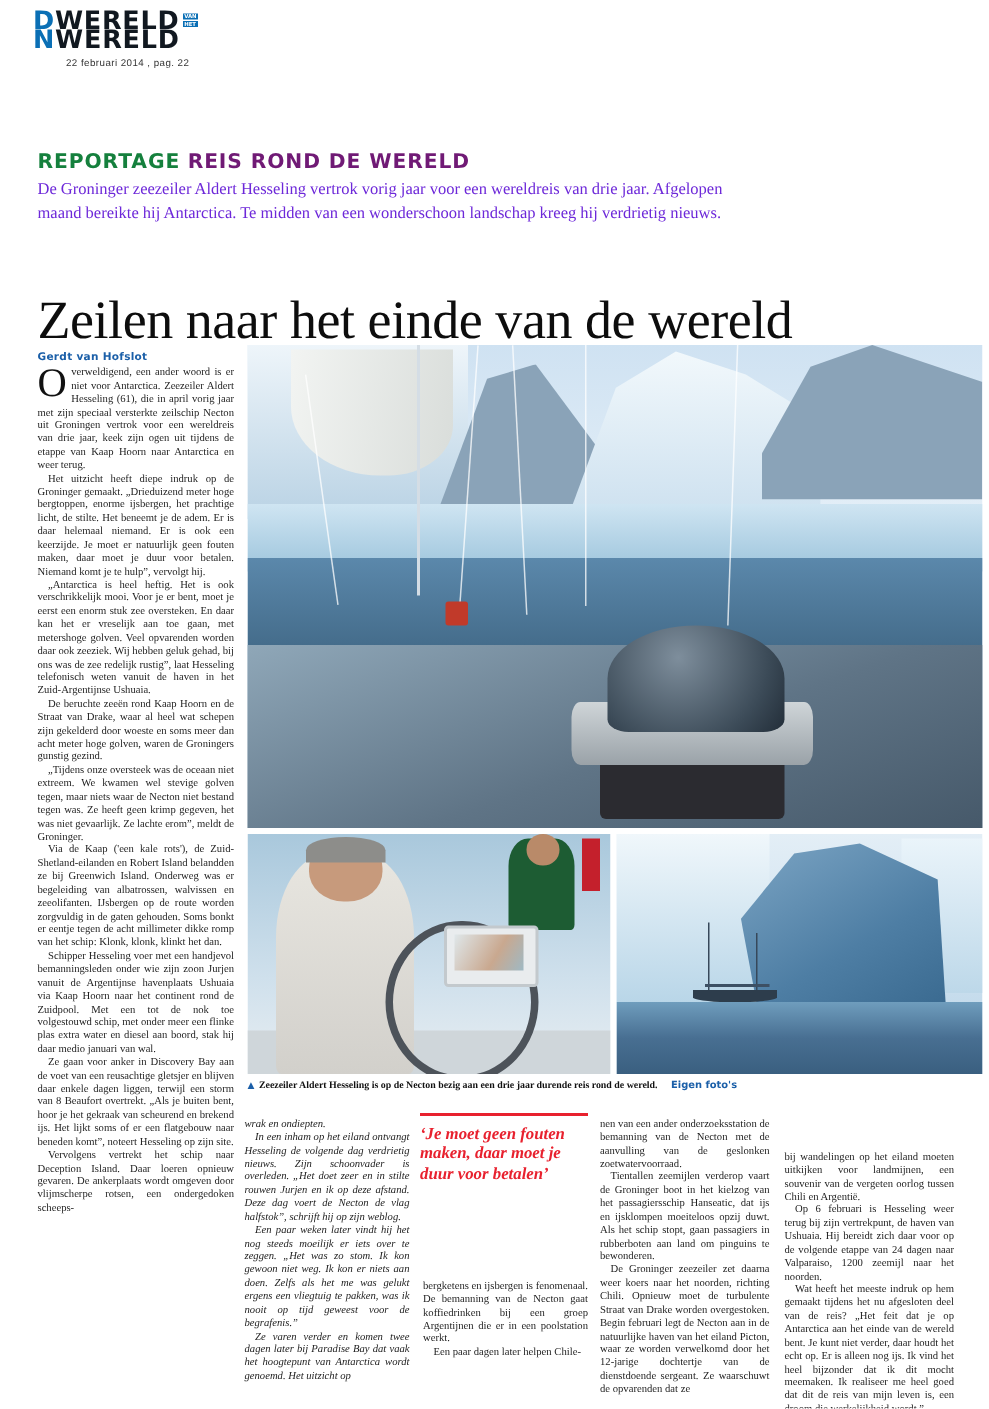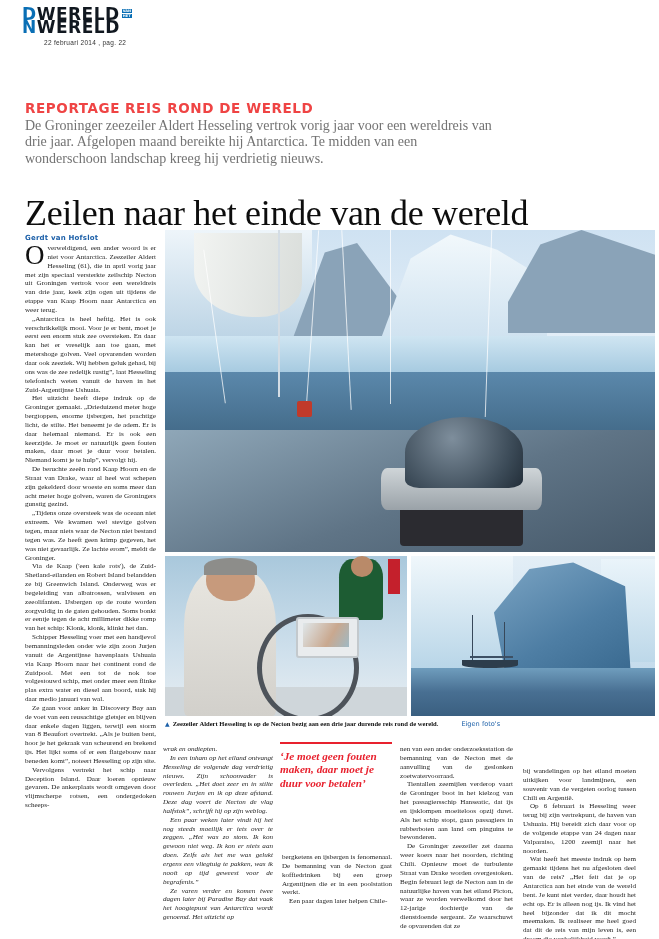--- a/index.html
+++ b/index.html
@@ -40,28 +40,28 @@
     font-family:"Liberation Sans", sans-serif;
     font-size:6.5px; color:#333; letter-spacing:0.3px;
   }
 
   
   .kicker {
     position:absolute; left:25px; top:100px;
     font-family:"DejaVu Sans", sans-serif;
     font-weight:bold; font-size:13.5px; letter-spacing:0.6px;
   }
-  .kicker .k1 { color:#ef4444; }
-  .kicker .k2 { color:#ef4444; margin-left:5px; }
+  .kicker .k1 { color:#15803d; }
+  .kicker .k2 { color:#701a75; margin-left:5px; }
 
   
   .intro {
     position:absolute; left:25px; top:118px; width:470px;
     font-family:"Liberation Serif", serif;
-    font-size:14px; line-height:16.4px; color:#737373;
+    font-size:11px; line-height:16.4px; color:#6d28d9;
   }
 
   
   .headline {
     position:absolute; left:25px; top:168px; width:615px;
     font-family:"Liberation Serif", serif;
     font-size:36px; line-height:42px; color:#0d0d0d;
     font-weight:normal; letter-spacing:-0.3px;
   }
 
@@ -184,21 +184,21 @@
 
   
   .caption-row {
     position:absolute; left:165px; top:719px; width:490px;
     font-family:"DejaVu Sans", sans-serif;
     font-size:6.6px; line-height:9px;
     display:flex; align-items:baseline; gap:3px;
   }
   .cap-tri { color:#1b5fa8; font-size:6px; }
   .cap-text { color:#111; font-weight:bold;font-family:Liberation Serif, serif; }
-  .cap-credit { color:#1b5fa8; font-weight:normal; margin-left:20px; }
+  .cap-credit { color:#1b5fa8; font-weight:bold; margin-left:6px; }
 
   
   .col {
     position:absolute;
     font-family:"Liberation Serif", serif;
     font-size:7.1px;
     line-height:8.85px;
     text-align:justify;
     color:#1d1d1d;
     hyphens:auto;
@@ -314,22 +314,22 @@
     <span class="cap-credit">Eigen foto's</span>
   </div>
 
   <div class="pullquote-box">
     <div class="pq-rule"></div>
     <div class="pullquote">‘Je moet geen fouten maken, daar moet je duur voor betalen’</div>
   </div>
 
   <div class="col col-1">
     <p class="first dropcap-para"><span class="dropcap">O</span><span>verweldigend, een ander woord is er niet voor Antarctica. Zeezeiler Aldert Hesseling (61), die in april vorig jaar met zijn speciaal versterkte zeilschip Necton uit Groningen vertrok voor een wereldreis van drie jaar, keek zijn ogen uit tijdens de etappe van Kaap Hoorn naar Antarctica en weer terug.</span></p>
+    <p><span>Het uitzicht heeft diepe indruk op de Groninger gemaakt. „Drieduizend meter hoge bergtoppen, enorme ijsbergen, het prachtige licht, de stilte. Het beneemt je de adem. Er is daar helemaal niemand. Er is ook een keerzijde. Je moet er natuurlijk geen fouten maken, daar moet je duur voor betalen. Niemand komt je te hulp”, vervolgt hij.</span></p>
     <p><span>„Antarctica is heel heftig. Het is ook verschrikkelijk mooi. Voor je er bent, moet je eerst een enorm stuk zee oversteken. En daar kan het er vreselijk aan toe gaan, met metershoge golven. Veel opvarenden worden daar ook zeeziek. Wij hebben geluk gehad, bij ons was de zee redelijk rustig”, laat Hesseling telefonisch weten vanuit de haven in het Zuid-Argentijnse Ushuaia.</span></p>
-    <p><span>Het uitzicht heeft diepe indruk op de Groninger gemaakt. „Drieduizend meter hoge bergtoppen, enorme ijsbergen, het prachtige licht, de stilte. Het beneemt je de adem. Er is daar helemaal niemand. Er is ook een keerzijde. Je moet er natuurlijk geen fouten maken, daar moet je duur voor betalen. Niemand komt je te hulp”, vervolgt hij.</span></p>
     <p><span>De beruchte zeeën rond Kaap Hoorn en de Straat van Drake, waar al heel wat schepen zijn gekelderd door woeste en soms meer dan acht meter hoge golven, waren de Groningers gunstig gezind.</span></p>
     <p><span>„Tijdens onze oversteek was de oceaan niet extreem. We kwamen wel stevige golven tegen, maar niets waar de Necton niet bestand tegen was. Ze heeft geen krimp gegeven, het was niet gevaarlijk. Ze lachte erom”, meldt de Groninger.</span></p>
     <p><span>Via de Kaap ('een kale rots'), de Zuid-Shetland-eilanden en Robert Island belandden ze bij Greenwich Island. Onderweg was er begeleiding van albatrossen, walvissen en zeeolifanten. IJsbergen op de route worden zorgvuldig in de gaten gehouden. Soms bonkt er eentje tegen de acht millimeter dikke romp van het schip: Klonk, klonk, klinkt het dan.</span></p>
     <p><span>Schipper Hesseling voer met een handjevol bemanningsleden onder wie zijn zoon Jurjen vanuit de Argentijnse havenplaats Ushuaia via Kaap Hoorn naar het continent rond de Zuidpool. Met een tot de nok toe volgestouwd schip, met onder meer een flinke plas extra water en diesel aan boord, stak hij daar medio januari van wal.</span></p>
     <p><span>Ze gaan voor anker in Discovery Bay aan de voet van een reusachtige gletsjer en blijven daar enkele dagen liggen, terwijl een storm van 8 Beaufort overtrekt. „Als je buiten bent, hoor je het gekraak van scheurend en brekend ijs. Het lijkt soms of er een flatgebouw naar beneden komt”, noteert Hesseling op zijn site.</span></p>
     <p><span>Vervolgens vertrekt het schip naar Deception Island. Daar loeren opnieuw gevaren. De ankerplaats wordt omgeven door vlijmscherpe rotsen, een ondergedoken scheeps-</span></p>
   </div>
 
   <div class="col col-2">
     <p class="first"><span>wrak en ondiepten.</span></p>

